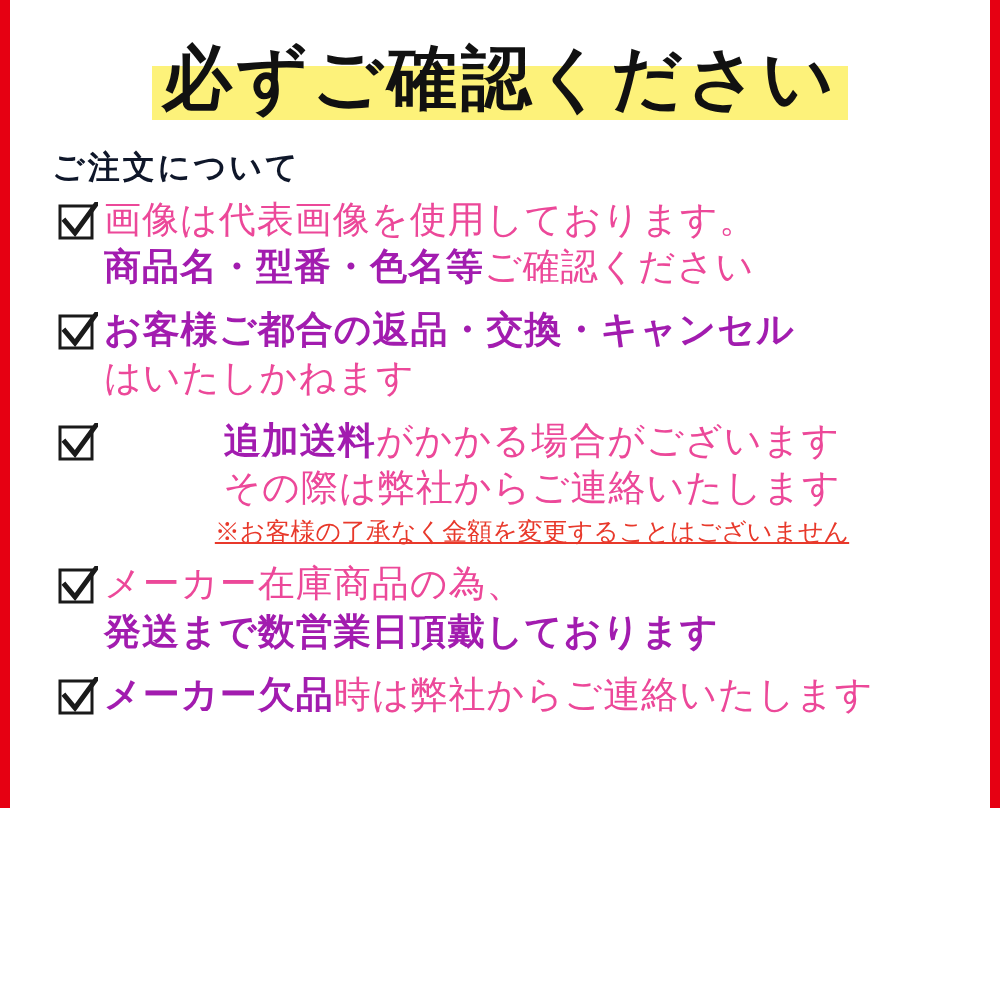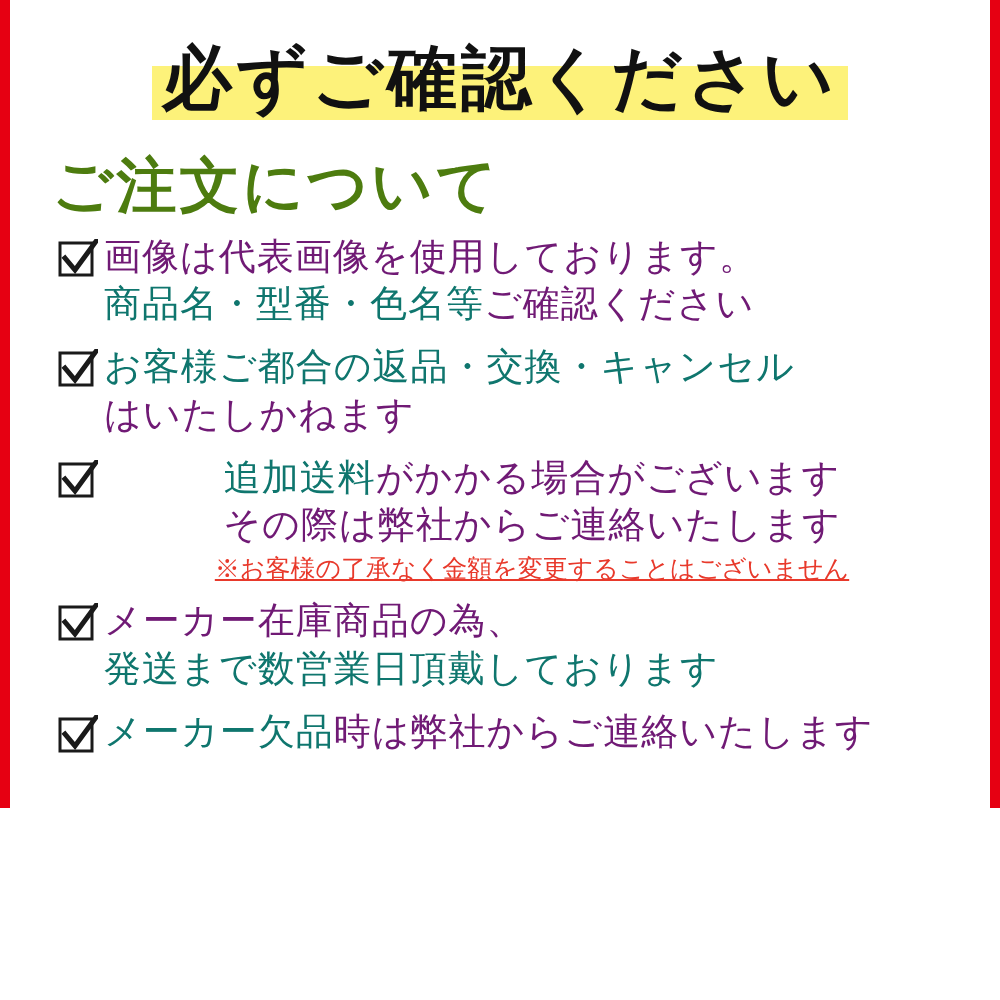--- a/index.html
+++ b/index.html
@@ -57,23 +57,23 @@
     background: #fdf27a;
     z-index: 0;
   }
   .title .txt {
     position: relative;
     z-index: 1;
   }
 
   
   .section-head {
-    font-size: 60px;
+    font-size: 32px;
     font-weight: bold;
-    color: #4d7c0f;
+    color: #0f172a;
     letter-spacing: 3px;
     margin: 6px 0 6px 12px;
   }
   .section-head.second {
     margin-top: 22px;
   }
 
   
   .item {
     display: flex;
@@ -95,37 +95,37 @@
     flex: 1 1 auto;
   }
   .line {
     font-size: 37px;
     line-height: 1.28;
     letter-spacing: 1px;
     color: #1a1a1a;
     white-space: nowrap;
   }
   .line .red {
-    color: #0f766e;
-    font-weight: normal;
+    color: #a21caf;
+    font-weight: bold;
   }
   .line .blk {
-    color: #701a75;
+    color: #ec4899;
   }
   .note {
     font-size: 25px;
     line-height: 1.3;
     letter-spacing: 0px;
     color: #e8392b;
     margin-top: 4px;
     white-space: nowrap;
     text-decoration: underline;
   }
   .item.tight { margin-bottom: 12px; text-align: center; }
-  .item.last  { margin-bottom: 0; align-items: flex-end; }
+  .item.last  { margin-bottom: 0; }
 </style>
 </head>
 <body>
 
 <div class="page">
   <div class="inner">
 
     <div class="title-wrap">
       <div class="title">
         <span class="hl"></span>

